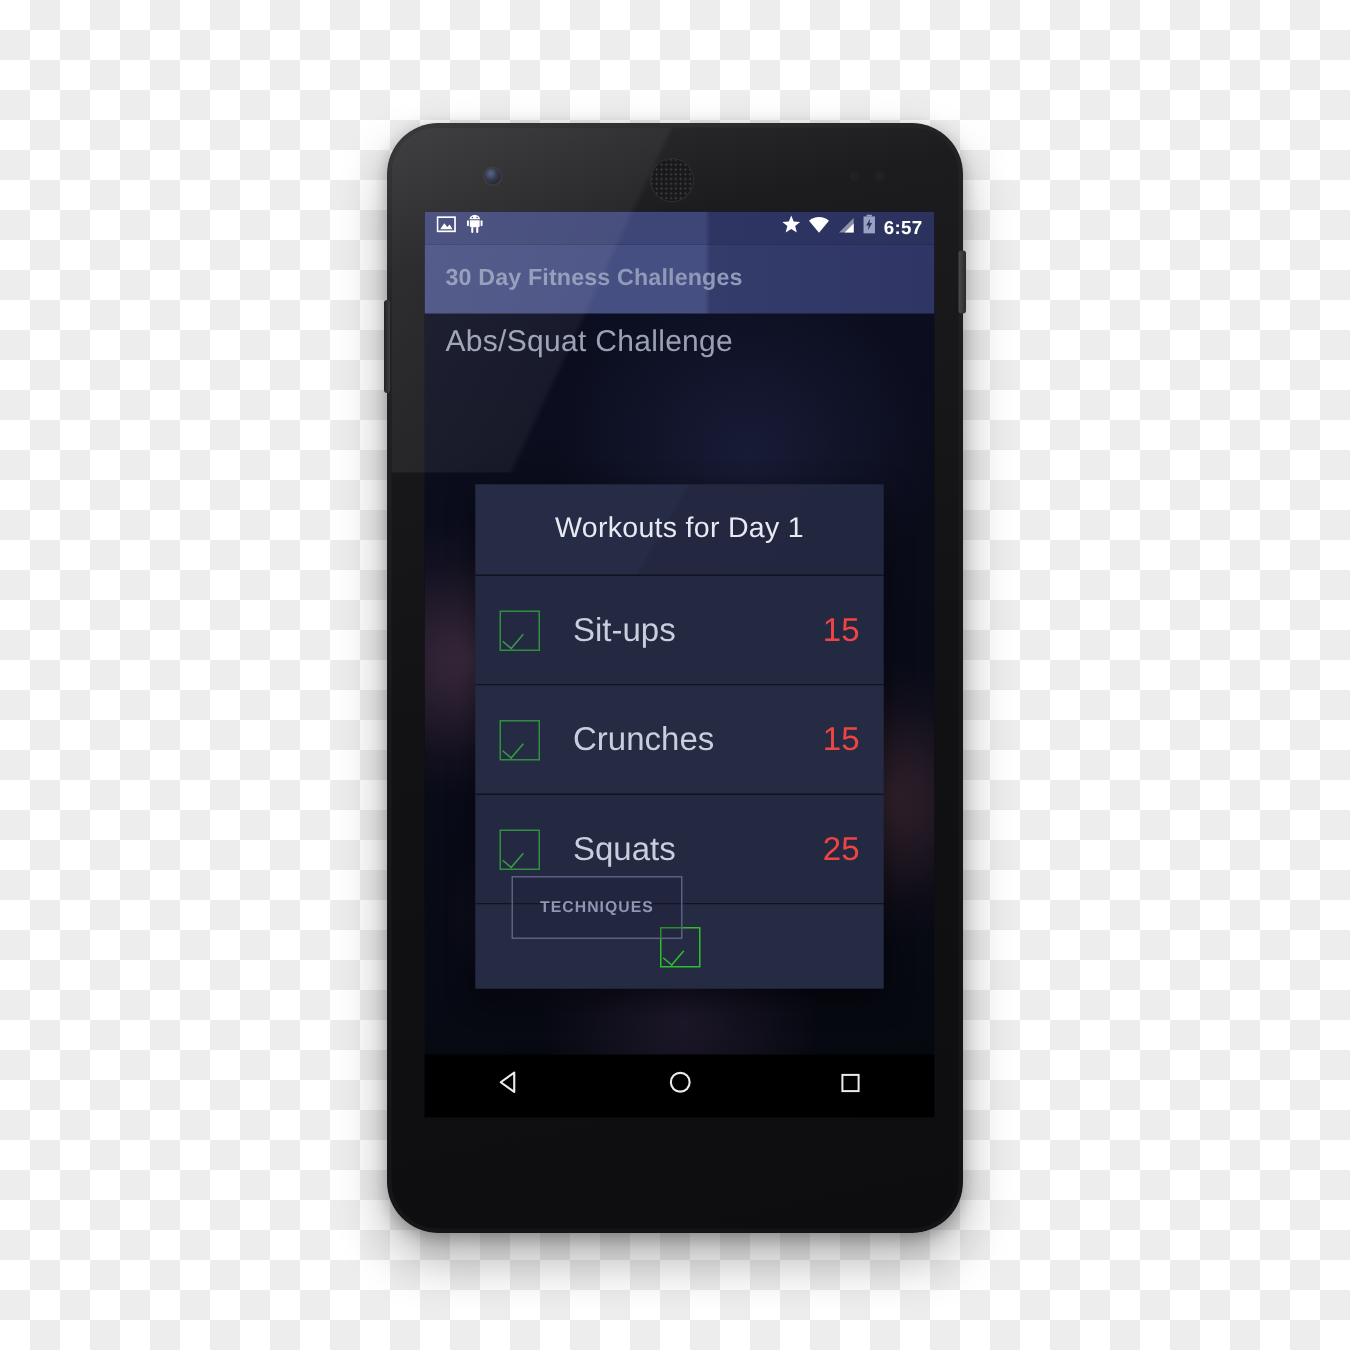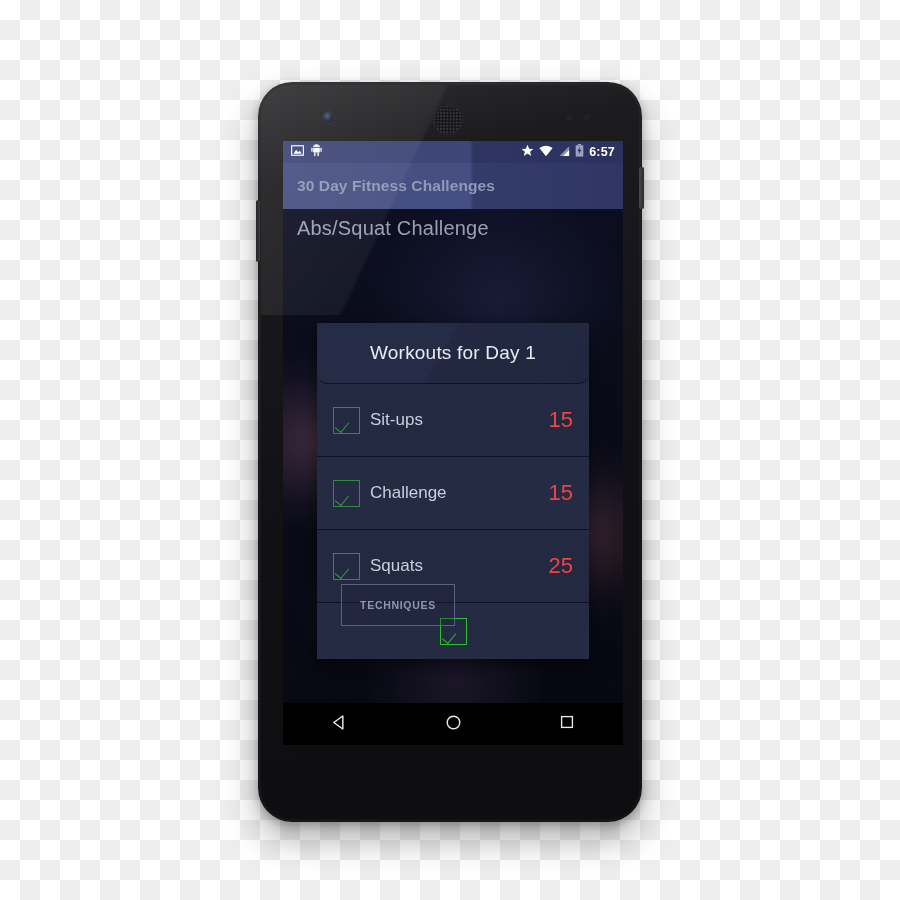--- a/index.html
+++ b/index.html
@@ -92,39 +92,38 @@
   
   #dialog{
     position:absolute;left:34px;top:182px;width:272px;
     background:#242942;box-shadow:0 6px 18px rgba(0,0,0,.55);
   }
   #dlg-title{
     height:60px;display:flex;align-items:center;justify-content:center;
     font-size:19px;color:#e8eaf2;font-weight:300;letter-spacing:.2px;
     background:linear-gradient(120deg,#262b46 0%,#262b46 46%,#232840 47%,#222740 100%);
     border-bottom:1px solid #10131f;
-    border-radius:11px;
   }
   .row{
     height:72px;display:flex;align-items:center;padding:0 16px;
     border-bottom:1px solid #10131f;background:#242942;
   }
   .row:nth-child(odd){background:#262b44;}
   .cbox{
     width:25px;height:25px;flex:0 0 25px;border:1.3px solid #2f8f3f;
     position:relative;background:transparent;
   }
   .cbox::after{
     content:"";position:absolute;left:4px;top:11px;width:7px;height:12px;
     border-right:1.6px solid #3a9c48;border-bottom:1.6px solid #3a9c48;
     transform:rotate(40deg);
   }
   .cbox.bright{border-color:#2cc02c;}
   .cbox.bright::after{border-right-color:#2cc02c;border-bottom-color:#2cc02c;}
-  .rlabel{margin-left:10px;font-size:17px;color:#c9cddd;font-weight:300;}
+  .rlabel{margin-left:22px;font-size:22px;color:#c9cddd;font-weight:300;}
   .rval{margin-left:auto;font-size:22px;color:#ef4444;font-weight:300;}
   #finalrow{
     height:56px;display:flex;align-items:center;justify-content:center;
     background:#262b44;
   }
 
   
   #btnrow{position:absolute;left:58px;top:443px;display:flex;}
   .btn{
     height:40px;display:flex;align-items:center;justify-content:center;
@@ -214,21 +213,21 @@
         <div id="dlg-title">Workouts for Day 1</div>
 
         <div class="row">
           <div class="cbox"></div>
           <div class="rlabel">Sit-ups</div>
           <div class="rval">15</div>
         </div>
 
         <div class="row">
           <div class="cbox"></div>
-          <div class="rlabel">Challenge</div>
+          <div class="rlabel">Crunches</div>
           <div class="rval">15</div>
         </div>
 
         <div class="row">
           <div class="cbox"></div>
           <div class="rlabel">Squats</div>
           <div class="rval">25</div>
         </div>
 
         <div id="finalrow">

